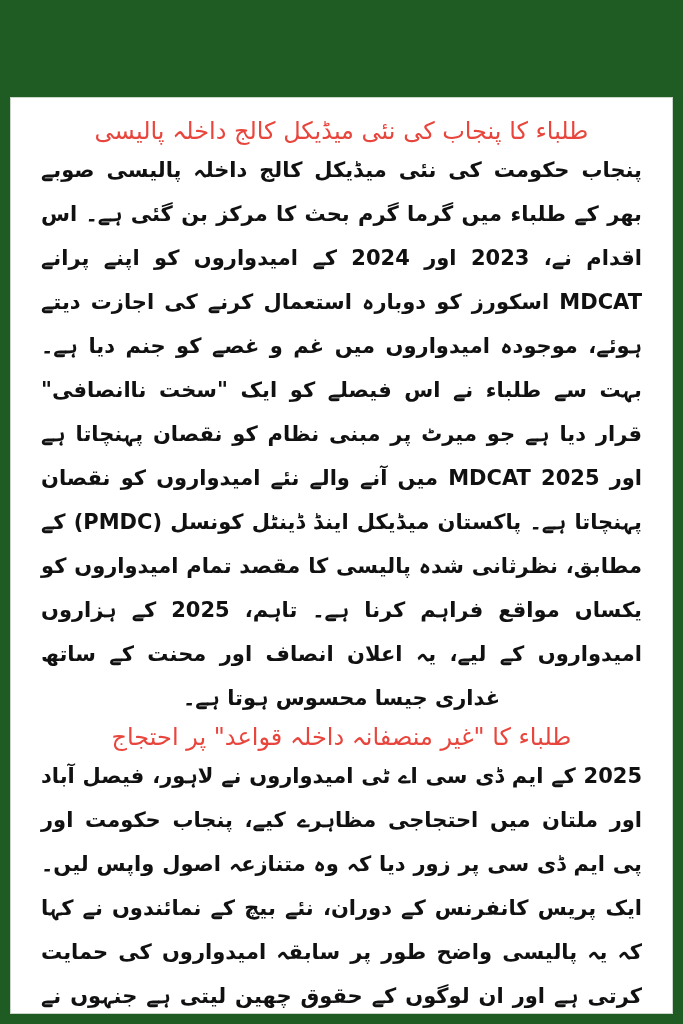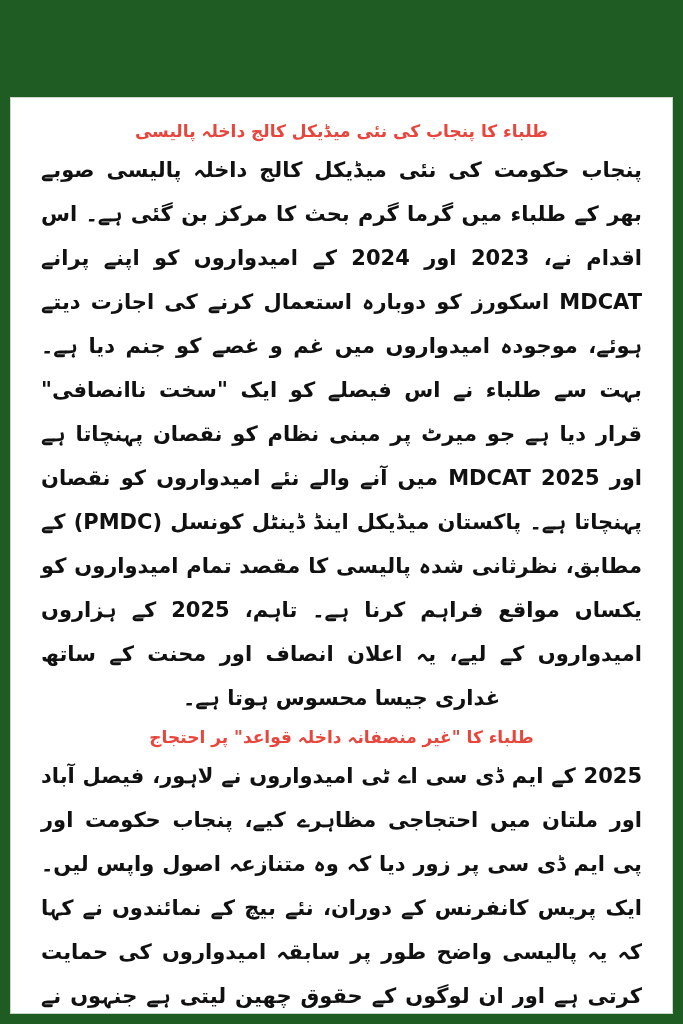--- a/index.html
+++ b/index.html
@@ -56,22 +56,22 @@
     position: absolute;
     left: 30px;
     right: 30px;
     top: 18px;
     direction: rtl;
     text-align: center;
   }
   .section-heading {
     color: #e8453c;
     font-family: "DejaVu Sans", sans-serif;
-    font-weight: bold;
-    font-size: 17px;
+    font-weight: normal;
+    font-size: 24px;
     line-height: 30px;
     margin: 0 0 2px 0;
     text-align: center;
   }
   .paragraph {
     color: #111111;
     font-family: "DejaVu Sans", sans-serif;
     font-weight: bold;
     font-size: 21px;
     line-height: 44px;

